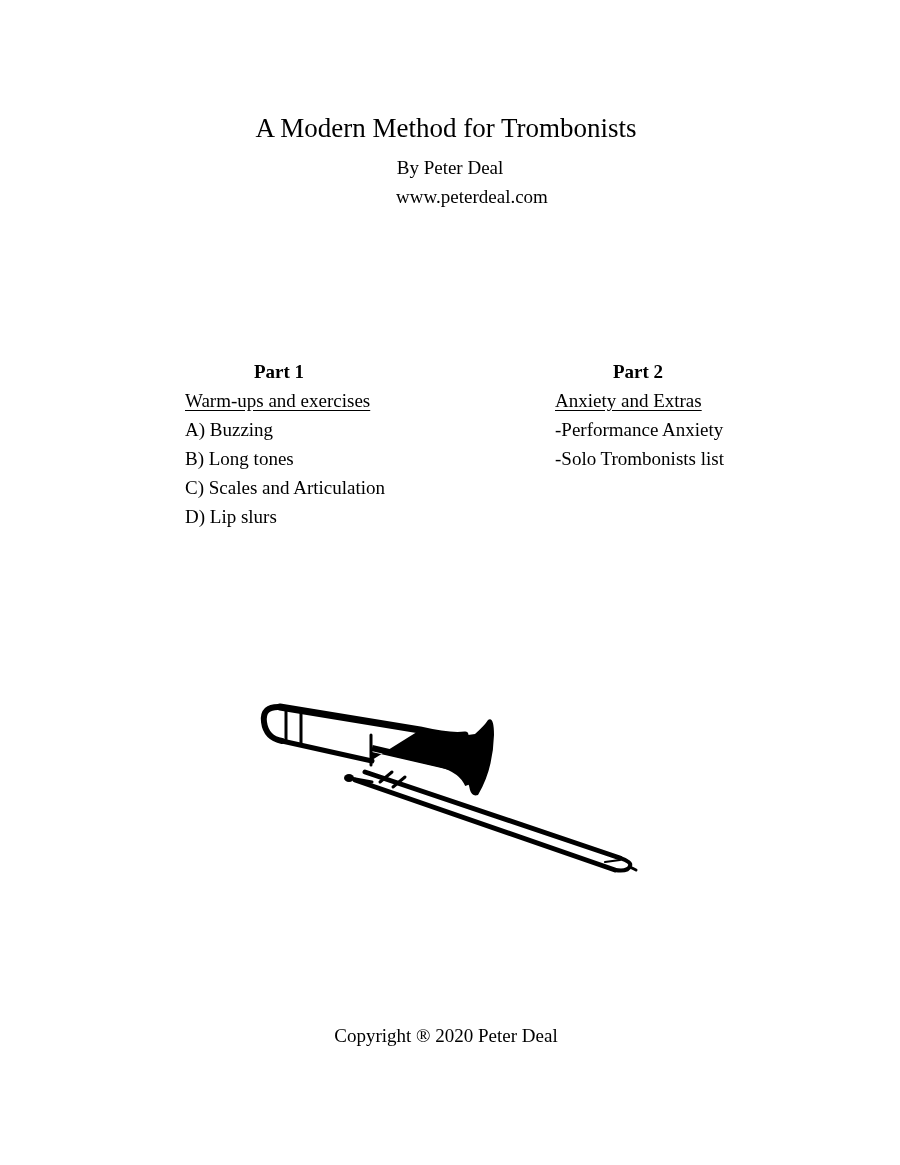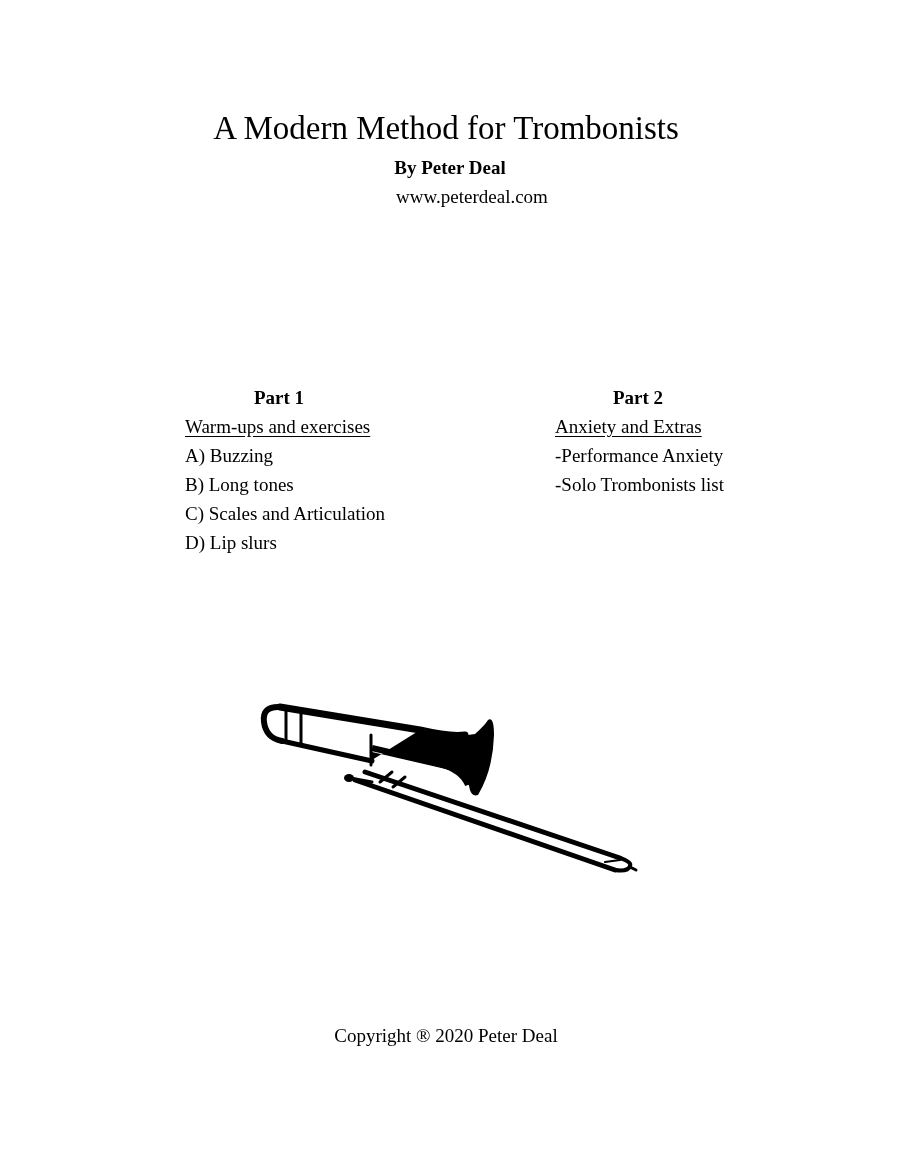--- a/index.html
+++ b/index.html
@@ -1,25 +1,25 @@
 <!DOCTYPE html>
 <html><head>
 <meta charset="utf-8">
 <style>
   html, body { margin: 0; padding: 0; background: #ffffff; }
   body { width: 900px; height: 1165px; position: relative; overflow: hidden;
          font-family: "Liberation Serif", "DejaVu Serif", serif; color: #000; }
   .abs { position: absolute; }
-  .title { top: 106px; left: 0; width: 892px; text-align: center; font-size: 33px; line-height: 44px; }
-  .author { top: 156px; left: 0; width: 900px; text-align: center; font-size: 19px; line-height: 24px; font-weight: bold; }
+  .title { top: 106px; left: 0; width: 892px; text-align: center; font-size: 27px; line-height: 44px; }
+  .author { top: 156px; left: 0; width: 900px; text-align: center; font-size: 19px; line-height: 24px; }
   .website { top: 185px; left: 0; width: 900px; text-align: center; font-size: 19px; line-height: 24px; padding-left: 22px; }
   .col { font-size: 19px; line-height: 29px; }
   .col1 { top: 357px; left: 185px; width: 260px; }
   .col2 { top: 357px; left: 555px; width: 220px; }
-  .part-heading { font-weight: bold; margin-top: 26px; }
+  .part-heading { font-weight: bold; }
   .col1 .part-heading { padding-left: 69px; }
   .col2 .part-heading { padding-left: 58px; }
   .sub { text-decoration: underline; text-underline-offset: 3px; }
   .bold { font-weight: bold; }
   .trombone { top: 690px; left: 250px; width: 400px; height: 200px; }
   .copyright { top: 1024px; left: 0; width: 892px; text-align: center; font-size: 19px; line-height: 24px; }
 </style>
 </head>
 <body>
 

